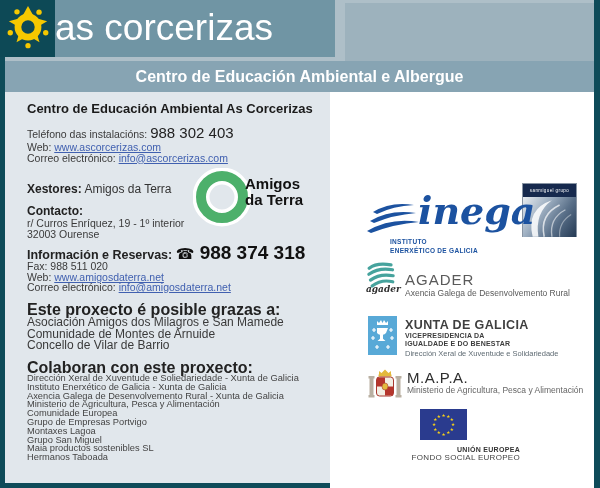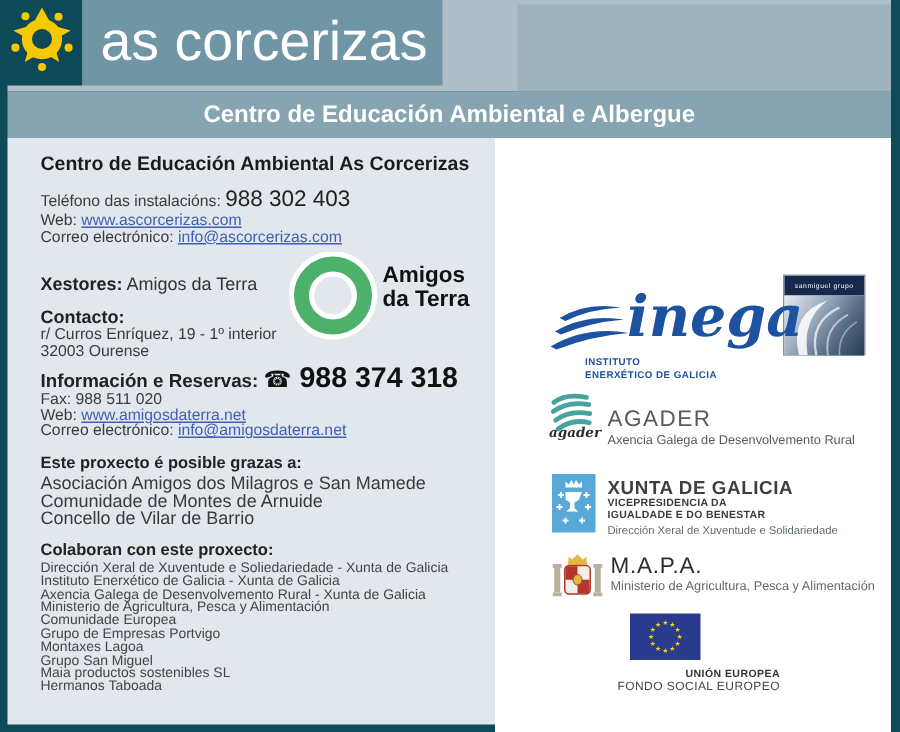--- a/index.html
+++ b/index.html
@@ -5,37 +5,37 @@
   * { margin:0; padding:0; box-sizing:border-box; }
   html,body { background:#c9ced2; }
   body { font-family:"Liberation Sans","DejaVu Sans",sans-serif; }
   .page { position:relative; width:600px; height:488px; background:#0e4b59; overflow:hidden; }
   .abs { position:absolute; }
 
   
   .top-light { left:5px; top:0; width:589px; height:61px; background:#aebfc8; }
   .top-inner { left:345px; top:3px; width:249px; height:58px; background:#9db2bd; }
   .logo-square { left:0; top:0; width:55px; height:57px; background:#0d4956; display:flex; align-items:center; justify-content:center; cursor:pointer; }
-  .title-band { left:55px; top:0; width:240px; height:57px; background:#7095a4; color:#fff; font-size:37px; line-height:55px; padding-left:12px; letter-spacing:0; white-space:nowrap; cursor:pointer; }
+  .title-band { left:55px; top:0; width:280px; height:57px; background:#7095a4; color:#fff; font-size:37px; line-height:55px; letter-spacing:0; white-space:nowrap; cursor:pointer; }
   .banner { left:5px; top:61px; width:589px; height:31px; background:#87a4b3; color:#fff; font-weight:bold; font-size:16px; line-height:31px; text-align:center; }
 
   
   .left-col { left:5px; top:92px; width:325px; height:391px; background:#e1e7ec; color:#333; }
   .right-col { left:330px; top:92px; width:264px; height:460px; background:#ffffff; }
   .lc { position:absolute; left:22px; white-space:nowrap; }
 
   .h-main { font-size:13px; font-weight:bold; color:#1b1b1b; }
   .small { font-size:10.5px; line-height:10.5px; color:#3a3a3a; }
   .lnk { color:#4060b0; text-decoration:underline; cursor:pointer; }
   .phone-big { font-size:15px; color:#222; }
   .bold { font-weight:bold; }
   .res-label { font-size:12.5px; font-weight:bold; color:#222; }
   .res-phone { font-size:19px; font-weight:bold; color:#111; }
   .phone-glyph { font-size:15px; color:#111; }
-  .h-sub { font-size:11px; font-weight:bold; color:#222; line-height:14px; }
+  .h-sub { font-size:16px; font-weight:bold; color:#222; line-height:14px; }
   .thanks-item { font-size:12px; line-height:11.5px; color:#3a3a3a; }
   .collab-item { font-size:9.3px; line-height:8.8px; color:#444; }
 
   .amigos-text { font-size:15px; font-weight:bold; color:#111; line-height:16px; }
 
   
   .rc { position:absolute; white-space:nowrap; }
   .inega-name { font-family:"DejaVu Serif","Liberation Serif",serif; font-style:italic; font-weight:bold; font-size:38px; line-height:38px; color:#1c52a0; }
   .inega-sub { font-size:6.5px; font-weight:bold; color:#1c52a0; line-height:9px; letter-spacing:.3px; }
   .sanmiguel { width:55px; height:54px; border:1px solid #8894a3; }
@@ -133,21 +133,21 @@
       <div class="collab-item">Maia productos sostenibles SL</div>
       <div class="collab-item">Hermanos Taboada</div>
     </div>
 
     <div class="abs" style="left:188px; top:76px;">
       <svg width="60" height="60" viewBox="0 0 60 60">
         <circle cx="29" cy="29" r="21" stroke="#ffffff" stroke-width="17" fill="none"></circle>
         <circle cx="29" cy="29" r="21" stroke="#4db06b" stroke-width="10" fill="none"></circle>
       </svg>
     </div>
-    <div class="abs amigos-text" style="left:250px; top:84px;">
+    <div class="abs amigos-text" style="left:240px; top:84px;">
       <div>Amigos</div>
       <div>da Terra</div>
     </div>
   </div>
 
   <div class="abs right-col">
 
     <div class="rc sanmiguel" style="left:192px; top:91px;">
       <div class="sm-band">sanmiguel grupo</div>
       <div class="sm-body">

